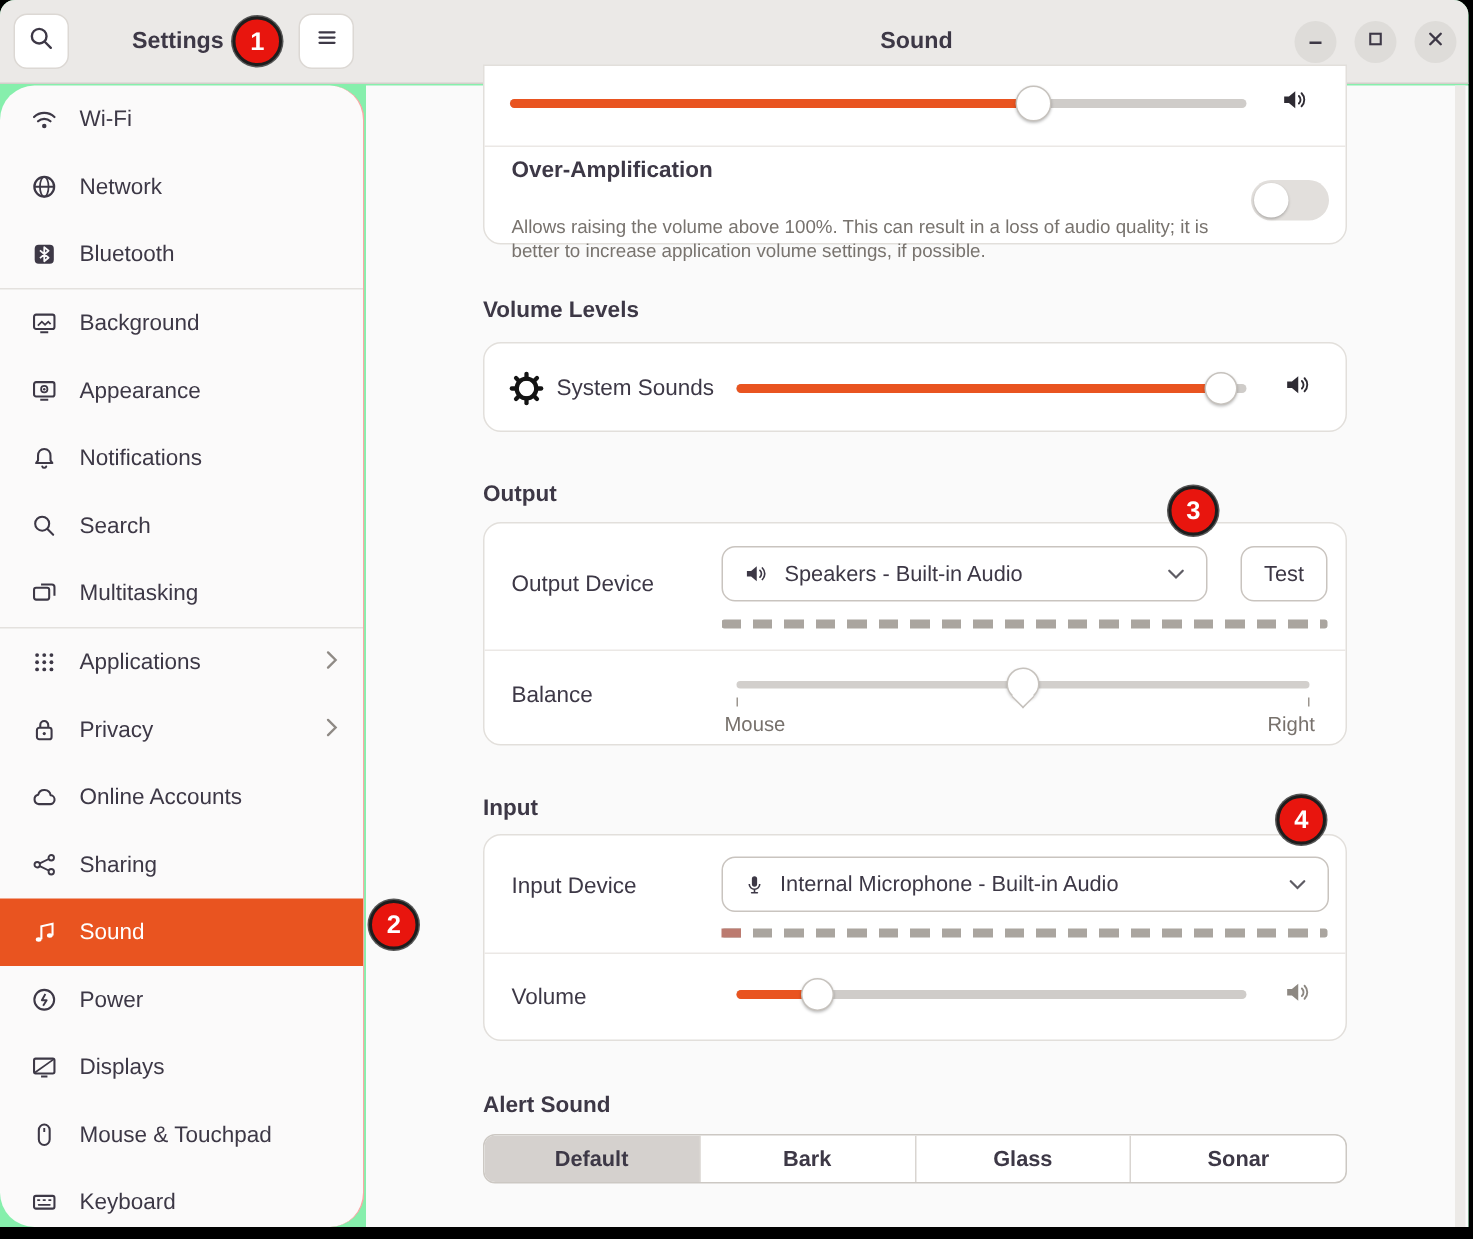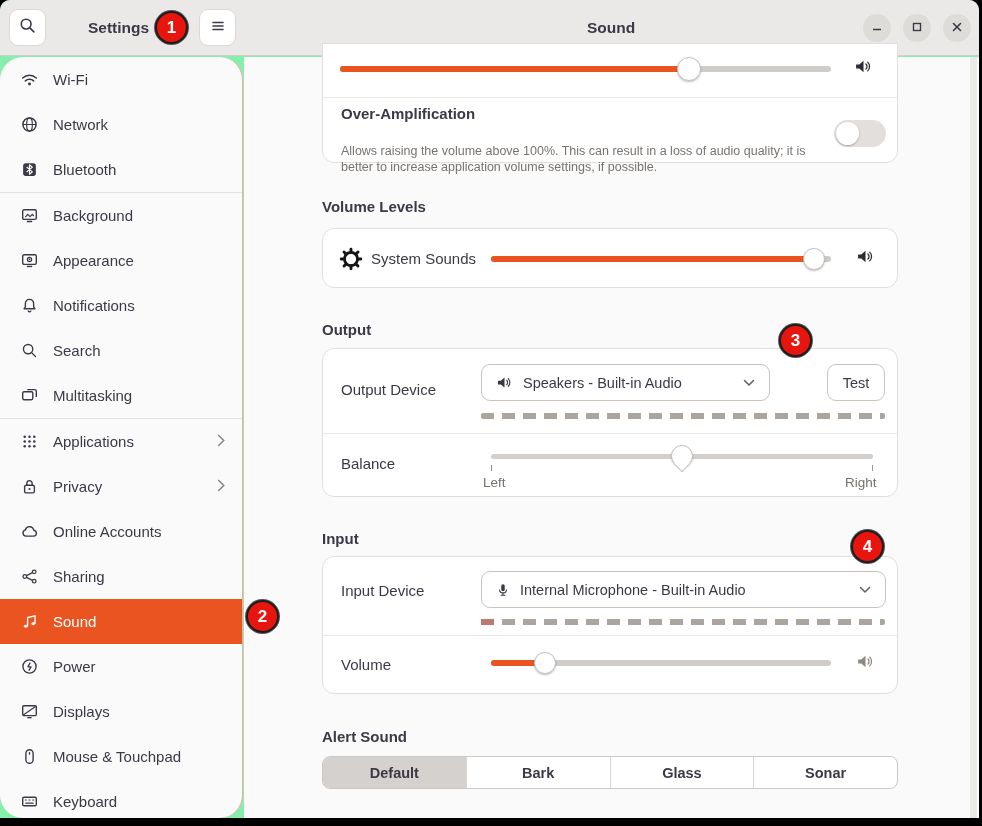--- a/index.html
+++ b/index.html
@@ -346,21 +346,21 @@
         <svg width="19" height="17" viewBox="0 0 18 16">
             <path d="M2 6v4h3l4 3.4V2.6L5 6z" fill="currentColor"></path>
             <path d="M11.3 5.6a3.3 3.3 0 0 1 0 4.8M13 3.9a5.8 5.8 0 0 1 0 8.2" fill="none" stroke="currentColor" stroke-width="1.2" stroke-linecap="round"></path>
           </svg>
       </span>
     </div>
 
     <div class="sec-header" style="top:264px;">Output</div>
     <div class="card" style="top:291px; height:149px;">
       <span class="abs row-label" style="left:18px; top:32px;">Output Device</span>
-      <div class="dropdown" style="left:158px; top:15px; width:289px;">
+      <div class="dropdown" style="left:158px; top:15px; width:324px;">
         <span style="display:flex;">
             <svg width="17" height="15" viewBox="0 0 18 16">
               <path d="M2 6v4h3l4 3.4V2.6L5 6z" fill="#3d3846"></path>
               <path d="M11.3 5.6a3.3 3.3 0 0 1 0 4.8M13 3.9a5.8 5.8 0 0 1 0 8.2" fill="none" stroke="#3d3846" stroke-width="1.2" stroke-linecap="round"></path>
             </svg>
           </span>
         <span class="dd-text">Speakers - Built-in Audio</span>
         <span style="display:flex;">
             <svg width="12" height="8" viewBox="0 0 12 8">
               <path d="M1.5 1.5L6 6l4.5-4.5" fill="none" stroke="#5e5c64" stroke-width="1.5" stroke-linecap="round"></path>
@@ -369,21 +369,21 @@
       </div>
       <div class="btn" style="left:504px; top:15px; width:58px;">Test</div>
       <div class="dash-meter" style="left:158px; top:64px; width:404px;"></div>
       <div class="row-div" style="top:84px;"></div>
       <span class="abs row-label" style="left:18px; top:106px;">Balance</span>
       <div class="slider" style="left:168px; top:105px; width:382px; height:5px; background:#d2cfcc;">
         <div class="balance-handle" style="left: 50%;"></div>
       </div>
       <div class="tick" style="left:168px; top:116px;"></div>
       <div class="tick" style="left:549px; top:116px;"></div>
-      <span class="tick-label" style="left:160px; top:126px;">Left</span>
+      <span class="tick-label" style="left:160px; top:126px;">Mouse</span>
       <span class="tick-label" style="left:522px; top:126px;">Right</span>
     </div>
 
     <div class="sec-header" style="top:473px;">Input</div>
     <div class="card" style="top:499px; height:138px;">
       <span class="abs row-label" style="left:18px; top:25px;">Input Device</span>
       <div class="dropdown" style="left:158px; top:14px; width:405px;">
         <span style="display:flex;">
             <svg width="14" height="16" viewBox="0 0 16 16">
               <rect x="6" y="1.3" width="4" height="8" rx="2" fill="#3d3846"></rect>

